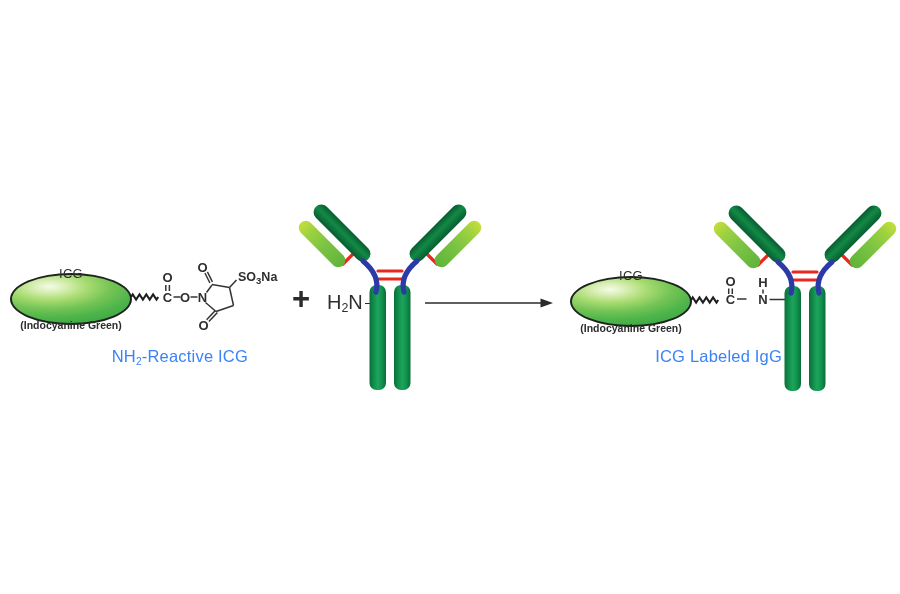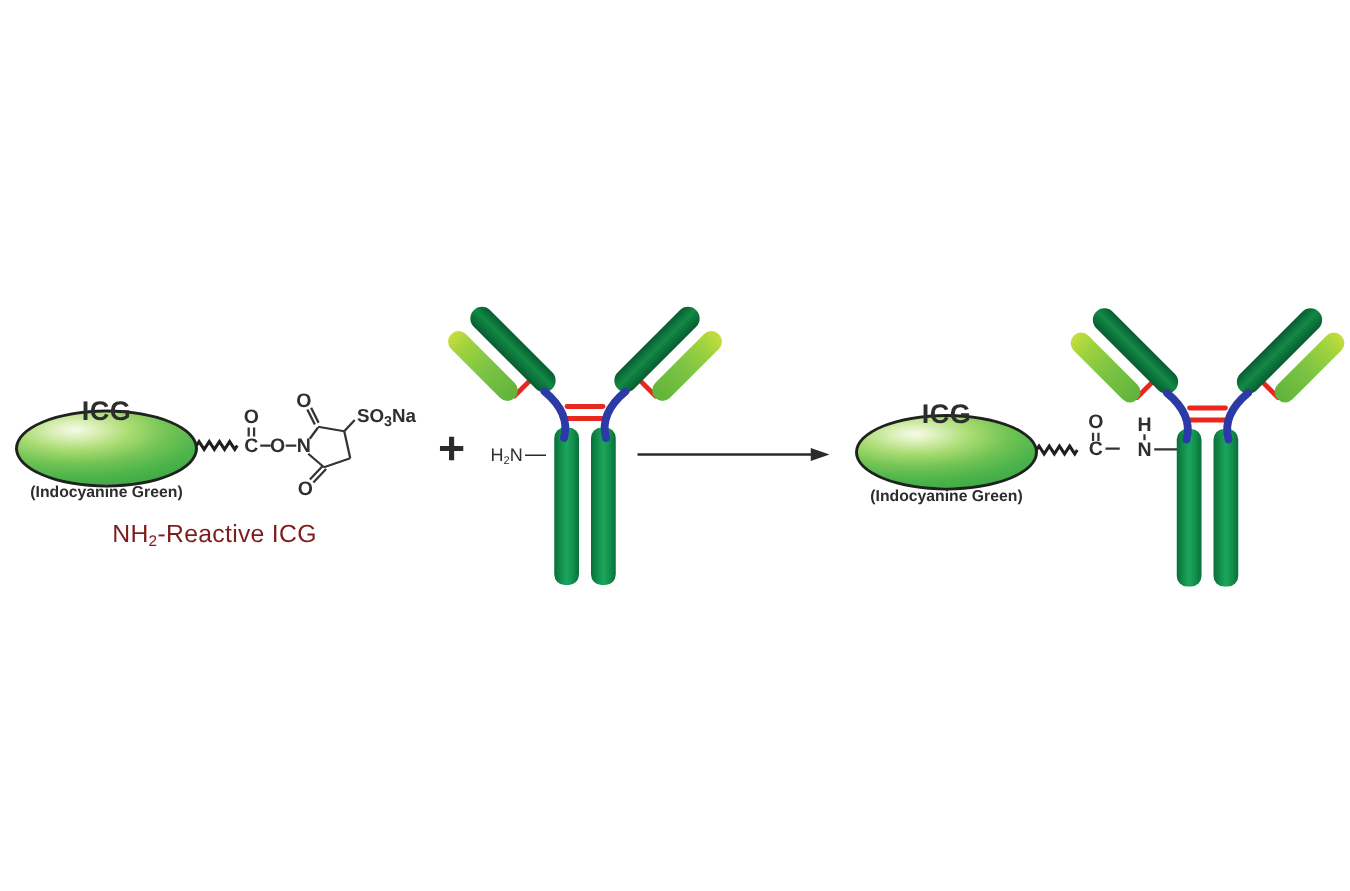--- a/index.html
+++ b/index.html
@@ -10,31 +10,31 @@
   .abs{position:absolute;}
   
   .dye-ellipse{
     width:122px;height:52px;border-radius:50%;
     border:2px solid #1f231f;box-sizing:border-box;
     background:radial-gradient(ellipse 95% 85% at 32% 24%,
       #f5fbe9 0%, #d9efb6 14%, #a9dc72 33%, #74c455 55%, #4eb54b 76%, #3ea744 100%);
     display:flex;flex-direction:column;align-items:center;justify-content:center;
     line-height:1.15;
   }
-  .dye-name{font-size:18px;font-weight:700;color:#2d2d2d;letter-spacing:.3px;}
+  .dye-name{font-size:13px;font-weight:400;color:#2d2d2d;letter-spacing:.3px;}
   .dye-full{font-size:10.5px;font-weight:700;color:#2d2d2d;white-space:nowrap;margin-top:38px;}
   
-  .caption{font-size:16.5px;color:#7f1d1d;text-align:center;letter-spacing:.2px;}
+  .caption{font-size:16.5px;color:#3b82f6;text-align:right;letter-spacing:.2px;}
   .sub{font-size:0.62em;vertical-align:-0.28em;}
   
   .plus{font-size:31px;font-weight:600;color:#2b2b2b;width:26px;height:36px;
         line-height:36px;text-align:center;}
   
   .amine-row{display:flex;align-items:center;height:17px;}
-  .amine-text{font-size:12px;color:#2f2f2f;white-space:nowrap;}
+  .amine-text{font-size:20px;color:#2f2f2f;white-space:nowrap;}
   .bond-dash{width:14px;height:0;border-top:1.7px solid #2b2b2b;margin-left:2px;}
   
   svg{display:block;}
   .bond{stroke:#333333;stroke-width:1.5;fill:none;}
   .squiggle{stroke:#1f1f1f;stroke-width:2;fill:none;}
   .atom{font-family:"Liberation Sans",sans-serif;font-size:13px;font-weight:700;fill:#2f2f2f;}
   .sulfo{font-family:"Liberation Sans",sans-serif;font-size:12.5px;font-weight:700;fill:#2f2f2f;}
   .sulfo .subt{font-size:9.5px;}
   .ss{stroke:#e8281e;stroke-width:3.2;stroke-linecap:round;}
   .hinge{stroke:#2b3aa6;stroke-width:5.2;fill:none;stroke-linecap:round;}
@@ -165,14 +165,15 @@
     <text class="atom" x="73" y="22" text-anchor="middle">H</text>
     <line class="bond" x1="73" y1="24.5" x2="73" y2="28.5"></line>
     <text class="atom" x="73" y="39" text-anchor="middle">N</text>
     <line class="bond" x1="79.5" y1="34.5" x2="96" y2="34.5"></line>
   </svg>
 
   <svg class="abs" style="left:712px;top:202px;" width="186" height="192" viewBox="0 0 186 192">
     <use href="#antibody-shape"></use>
   </svg>
 
+  <div class="abs caption" style="left:570px;top:347px;width:212px;">ICG Labeled IgG</div>
 
 </div>
 
 </body></html>

